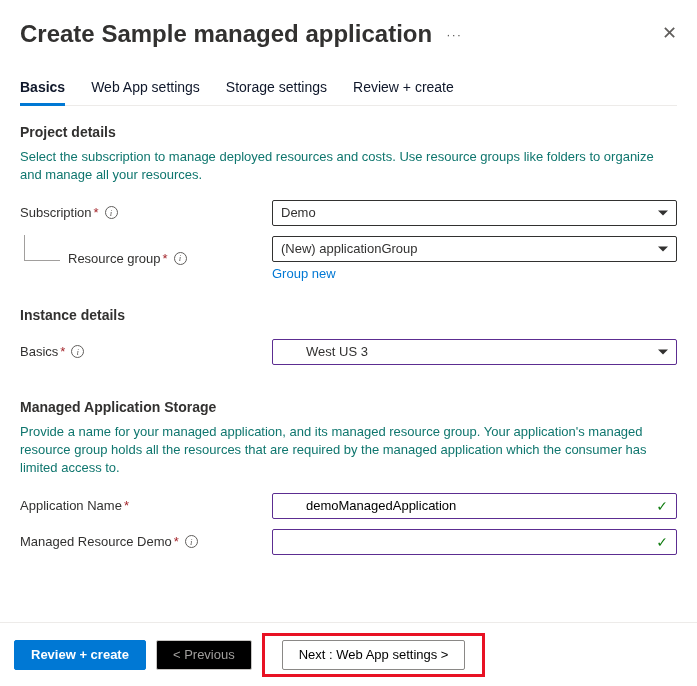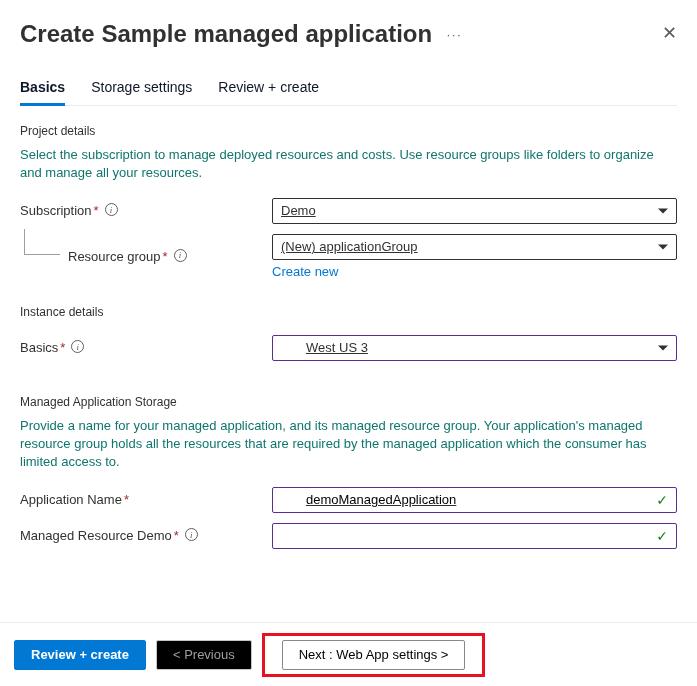--- a/index.html
+++ b/index.html
@@ -21,44 +21,43 @@
       cursor: pointer; font-weight: 300;
     }
     .tabs {
       display: flex; gap: 26px; border-bottom: 1px solid #edebe9; margin-bottom: 18px;
     }
     .tab {
       padding: 0 0 8px 0; font-size: 14px; color: #0f172a; cursor: pointer;
       border-bottom: 3px solid transparent; position: relative; top: 1px;
     }
     .tab.active { border-bottom-color: #0078d4; font-weight: 600; }
-    .section-heading { font-size: 12px; font-weight: 400; margin-bottom: 8px; margin-top: 6px; }
+    .section-heading { font-size: 14px; font-weight: 700; margin-bottom: 8px; margin-top: 6px; }
     .section-desc { color: #0f766e; font-size: 13px; line-height: 1.38; margin-bottom: 16px; }
     .field-row { display: flex; align-items: center; margin-bottom: 10px; min-height: 26px; }
-    .field-label-area { width: 252px; display: flex; align-items: flex-start; flex-shrink: 0; }
+    .field-label-area { width: 252px; display: flex; align-items: center; flex-shrink: 0; }
     .field-label { color: #323130; }
     .req { color: #a4262c; margin-left: 2px; }
     .info-icon {
       display: inline-flex; align-items: center; justify-content: center;
       width: 13px; height: 13px; border: 1px solid #605e5c; border-radius: 50%;
       font-size: 9px; color: #605e5c; margin-left: 6px; cursor: pointer;
       font-style: italic; font-family: Georgia, serif;
     }
     .indent-connector {
       width: 36px; height: 26px; border-left: 1px solid #a19f9d; border-bottom: 1px solid #a19f9d;
       margin-left: 4px; margin-right: 8px; margin-top: -20px;
     }
     .field-row.indented .field-label-area { padding-left: 0; }
     .control-area { flex: 1; display: flex; flex-direction: column; }
     .select, .text-input {
       width: 100%; height: 26px; border: 1px solid #605e5c;
       border-radius: 2px; padding: 0 26px 0 8px; font-size: 13px;
       background: #fff; position: relative; display: flex; align-items: center;
       cursor: pointer;
-      text-decoration: underline;
     }
     .select.dark-border, .text-input.dark-border { border-color: #323130; }
     .select.valid-purple, .text-input.valid-purple { border-color: #5c2d91; padding-left: 33px; }
     .chevron {
       position: absolute; right: 8px; top: 50%; transform: translateY(-50%);
       width: 0; height: 0; border-left: 5px solid transparent;
       border-right: 5px solid transparent; border-top: 5px solid #323130;
       pointer-events: none;
     }
     .text-input input {
@@ -91,20 +90,21 @@
 <body>
 
 <div class="header">
   <h1 class="title">Create Sample managed application</h1>
   <span class="ellipsis">···</span>
   <span class="close-x">✕</span>
 </div>
 
 <div class="tabs">
   <div class="tab active">Basics</div>
+  <div class="tab">Web App settings</div>
   <div class="tab">Storage settings</div>
   <div class="tab">Review + create</div>
 </div>
 
 <div class="section-heading">Project details</div>
 <div class="section-desc">Select the subscription to manage deployed resources and costs. Use resource groups like folders to organize and manage all your resources.</div>
 
 <div class="field-row">
   <div class="field-label-area">
     <span class="field-label">Subscription</span>
@@ -124,21 +124,21 @@
     <div class="indent-connector"></div>
     <span class="field-label">Resource group</span>
     <span class="req">*</span>
     <span class="info-icon">i</span>
   </div>
   <div class="control-area">
     <div class="select dark-border">
       <span>(New) applicationGroup</span>
       <span class="chevron"></span>
     </div>
-    <span class="link">Create new</span>
+    <span class="link">Group new</span>
   </div>
 </div>
 
 <div class="spacer"></div>
 
 <div class="section-heading">Instance details</div>
 <div style="height:8px"></div>
 
 <div class="field-row">
   <div class="field-label-area">

